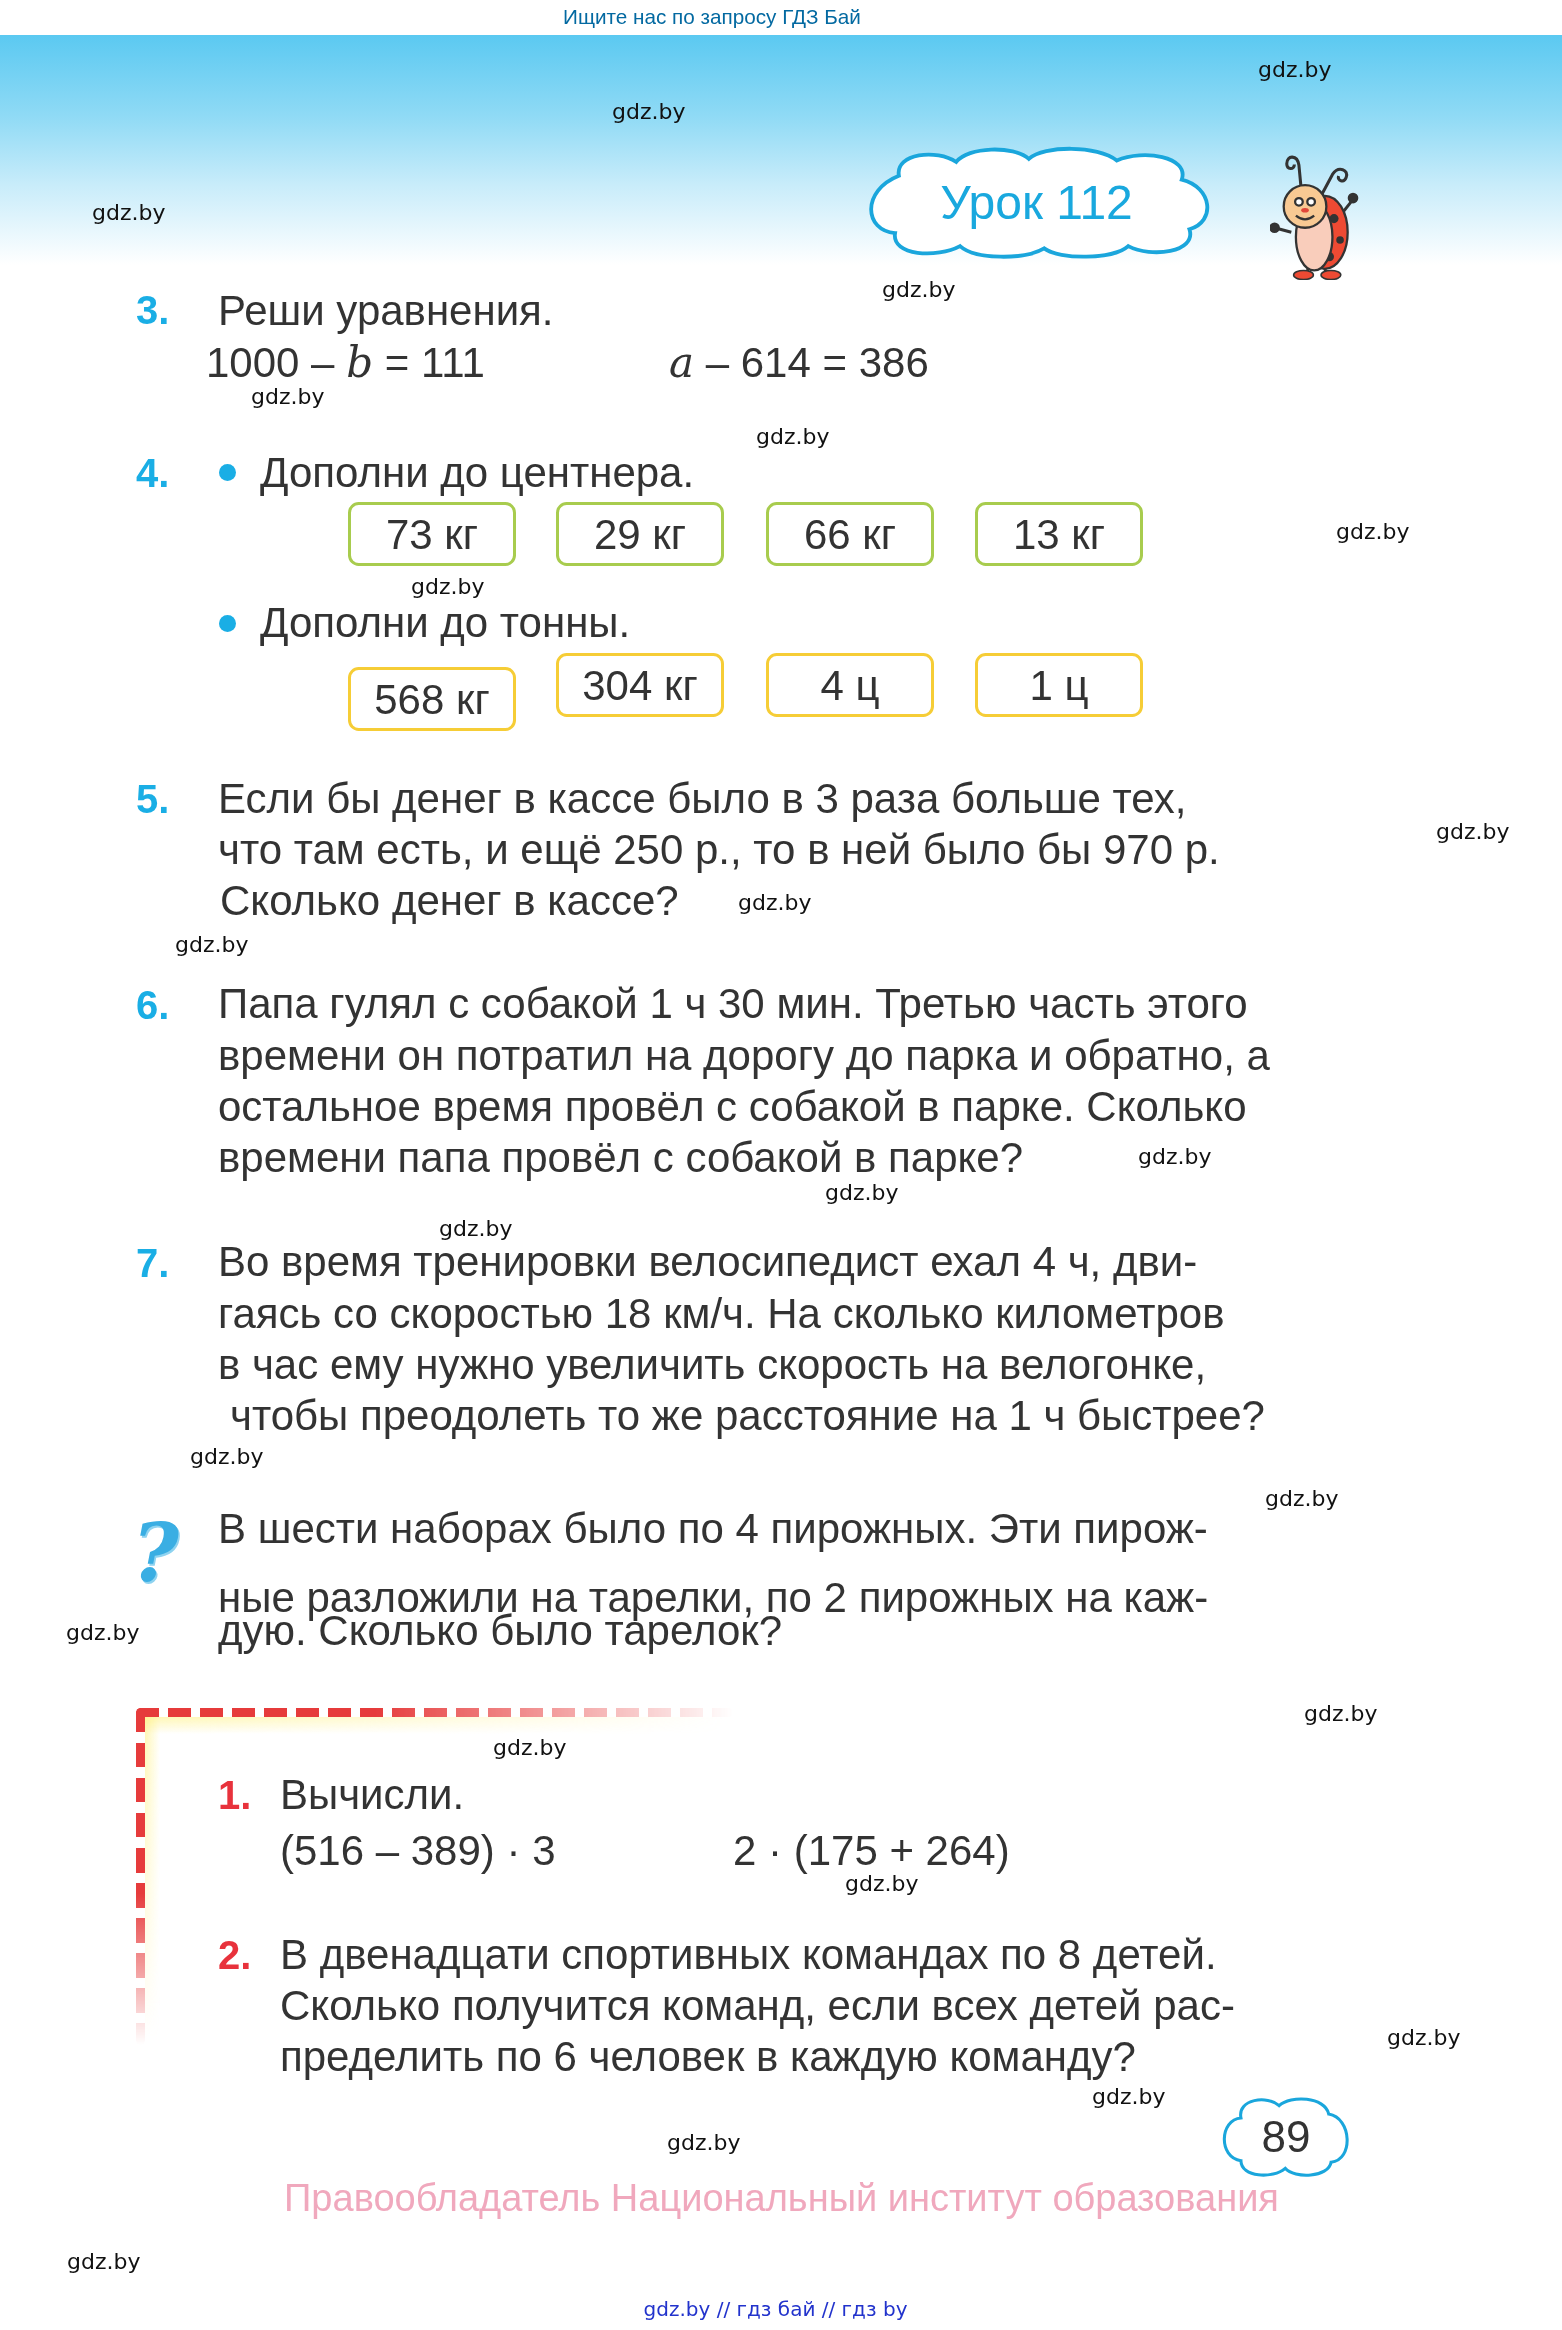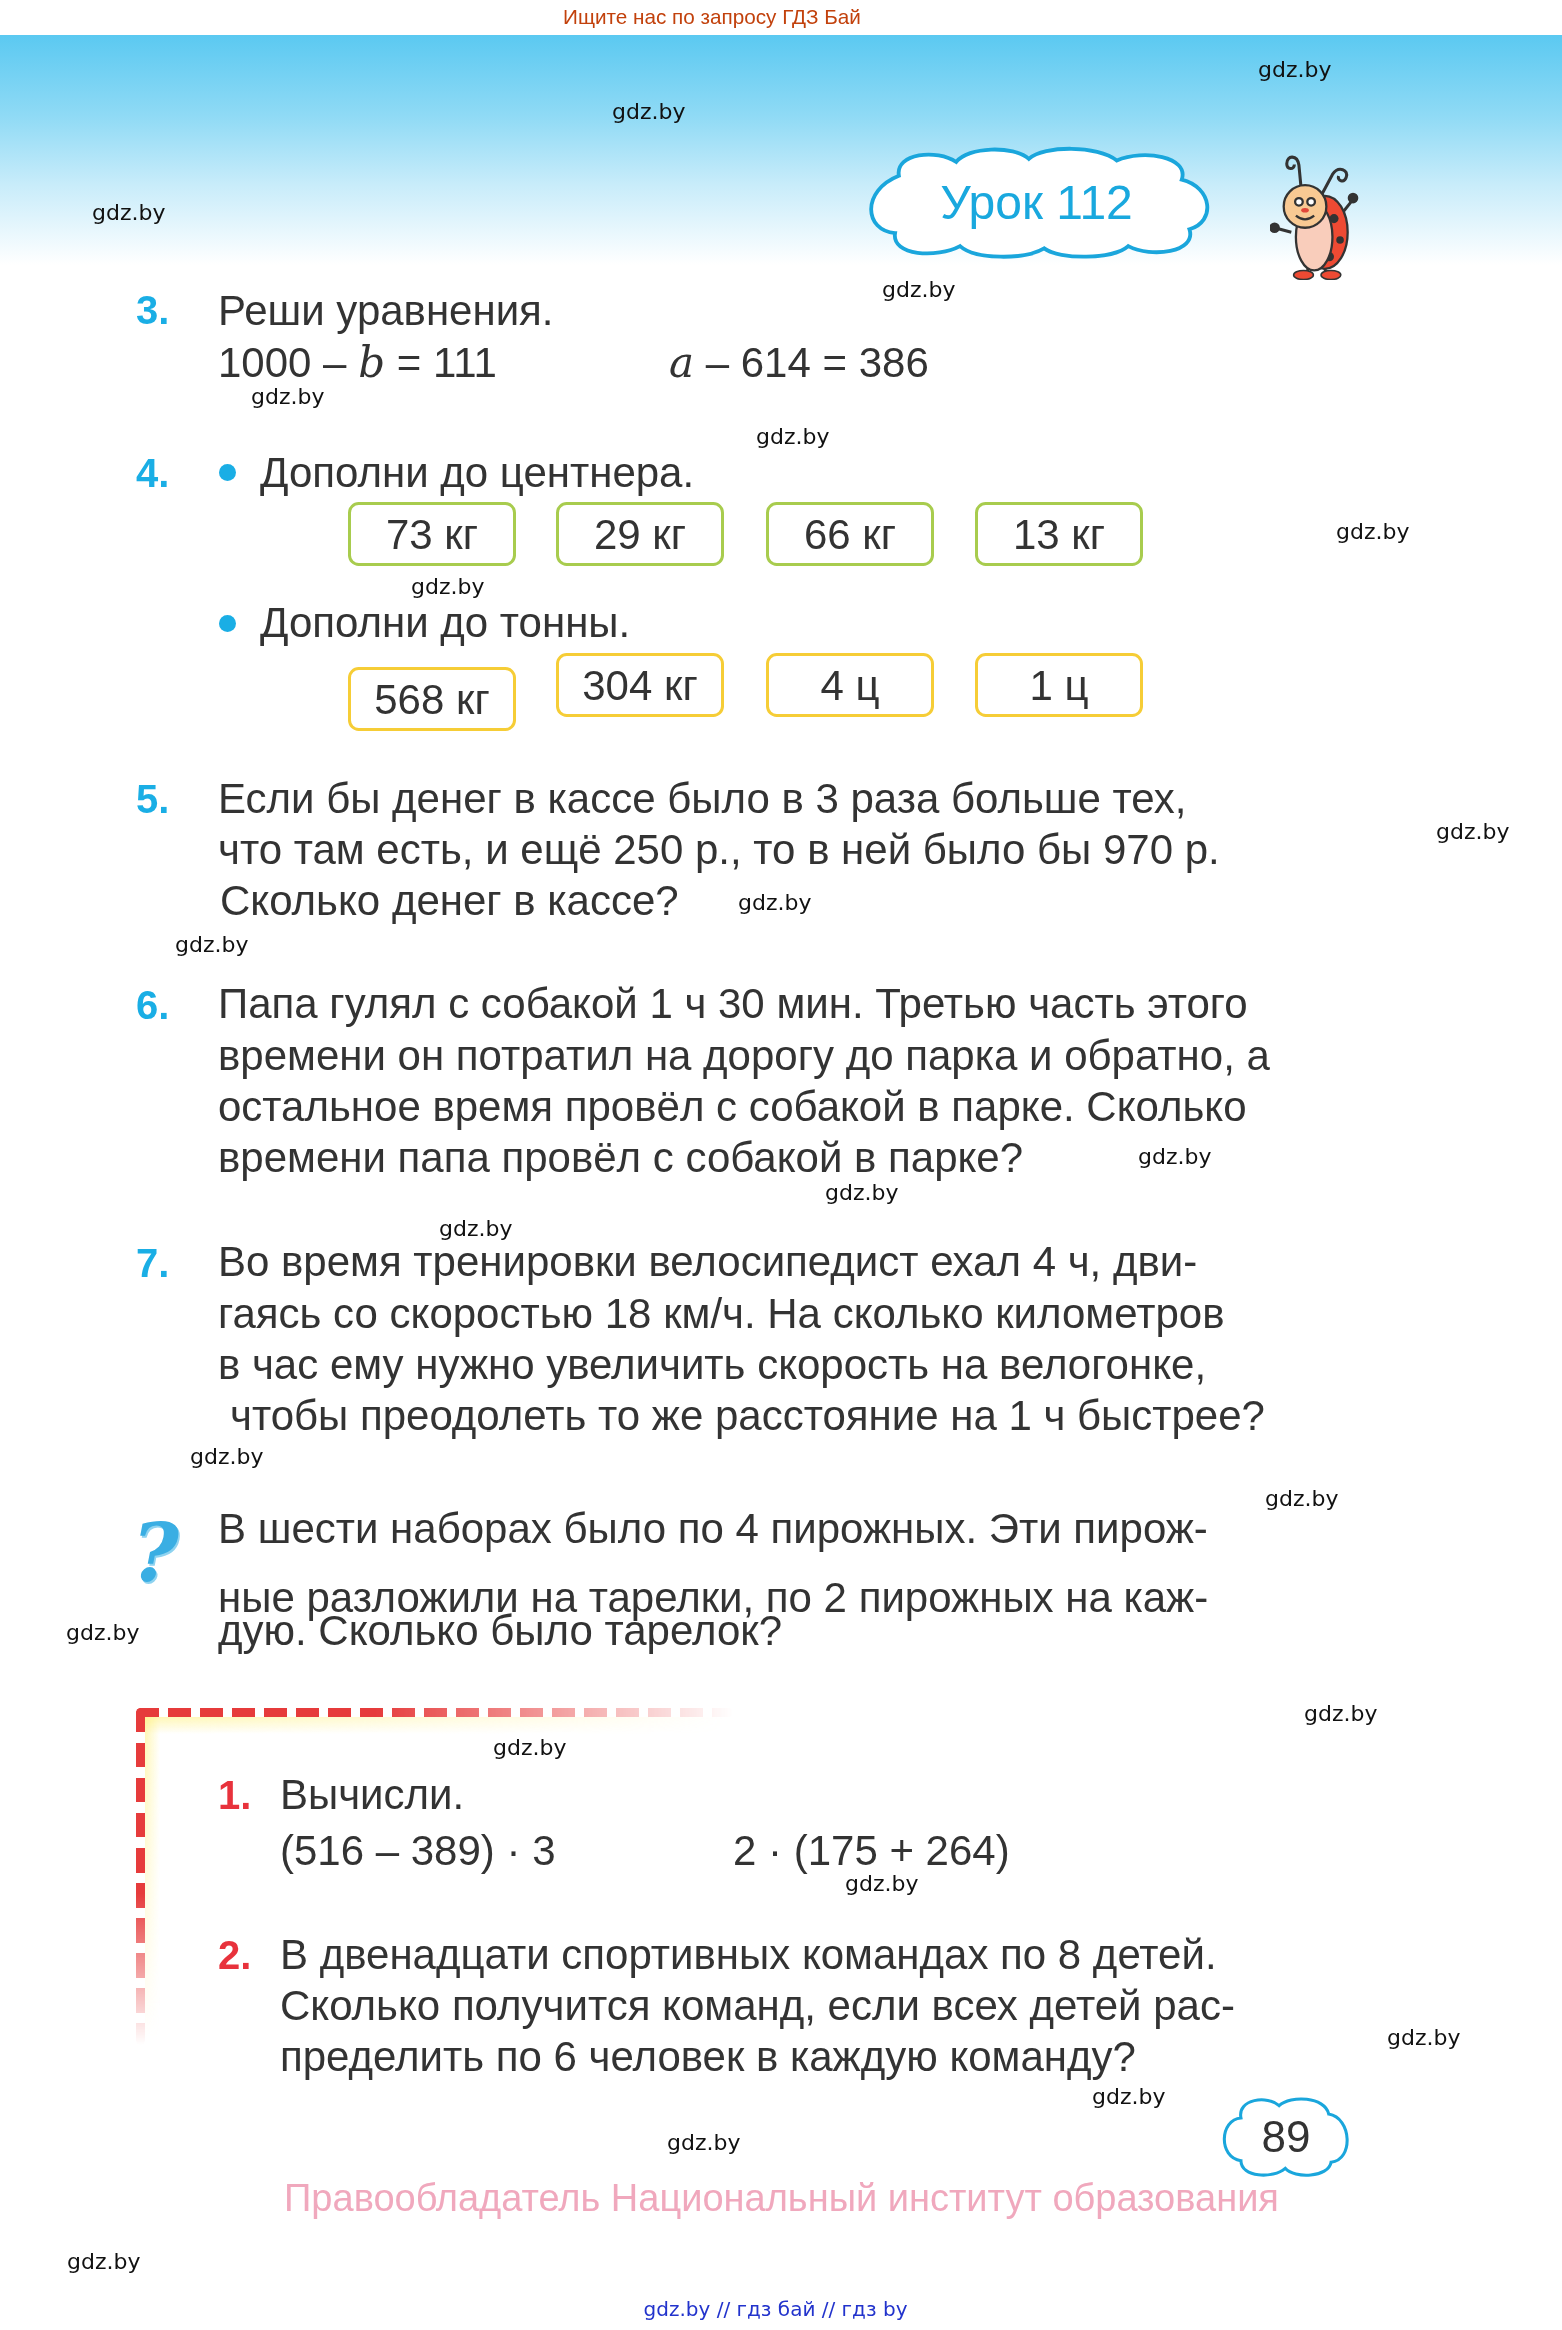--- a/index.html
+++ b/index.html
@@ -1,20 +1,20 @@
 <!DOCTYPE html>
 <html style="font-size:12.2px"><head>
 <meta charset="utf-8">
 <style>
   * { box-sizing: border-box; margin: 0; padding: 0; }
   html, body { width: 1563px; height: 2330px; background: #ffffff; overflow: hidden; }
   body { position: relative; font-family: "Liberation Sans", sans-serif; color: #333333; }
 
   .top-banner { position: absolute; left: 0; top: 0; width: 1424px; height: 35px; background: #ffffff;
-    text-align: center; font-size: 20.7px; color: #c2410c; line-height: 34px; }
+    text-align: center; font-size: 20.7px; color: #0369a1; line-height: 34px; }
   .sky { position: absolute; left: 0; top: 35px; width: 1563px; height: 230px;
     background: linear-gradient(to bottom, #5bc9f1 0%, #8fdaf5 35%, #c8ecfa 65%, #ffffff 100%); }
 
   .wm { position: absolute; font-size: 22px; color: #111111; font-family: "DejaVu Sans", sans-serif; white-space: nowrap; }
 
   .lesson-cloud { position: absolute; left: 853px; top: 145px; width: 367px; height: 115px; }
   .lesson-cloud svg { position: absolute; left: 0; top: 0; }
   .lesson-title { position: absolute; left: 0; top: 0; width: 367px; height: 115px; text-align: center;
     line-height: 115px; font-size: 48px; color: #19a8de; }
 
@@ -91,21 +91,21 @@
   <ellipse cx="46" cy="89" rx="5" ry="3" fill="#e2483a"></ellipse>
   <path d="M34,96 Q46,106 58,96" fill="none" stroke="#333" stroke-width="3"></path>
   <path d="M50,166 L48,172" stroke="#333" stroke-width="4"></path>
     <path d="M72,166 L74,172" stroke="#333" stroke-width="4"></path>
   <ellipse cx="44" cy="174" rx="13" ry="6" fill="#ee4a33" stroke="#333" stroke-width="2"></ellipse>
   <ellipse cx="80" cy="174" rx="13" ry="6" fill="#ee4a33" stroke="#333" stroke-width="2"></ellipse>
 </svg>
 
 <div class="num" style="left:136px; top:288px;">3.</div>
 <div class="txt" style="left:218px; top:285px;">Реши уравнения.</div>
-<div class="txt" style="left:218px; top:337px;">
+<div class="txt" style="left:206px; top:337px;">
   <span>1000 – </span><span style="font-family:'DejaVu Serif',serif; font-style:italic;">b</span><span> = 111</span>
 </div>
 <div class="txt" style="left:669px; top:337px;">
   <span style="font-family:'DejaVu Serif',serif; font-style:italic;">a</span><span> – 614 = 386</span>
 </div>
 
 <div class="num" style="left:136px; top:451px;">4.</div>
 <div class="bullet" style="left:219px; top:464px;"></div>
 <div class="txt" style="left:260px; top:447px;">Дополни до центнера.</div>
 <div class="box green" style="left:348px; top:502px;">73 кг</div>

